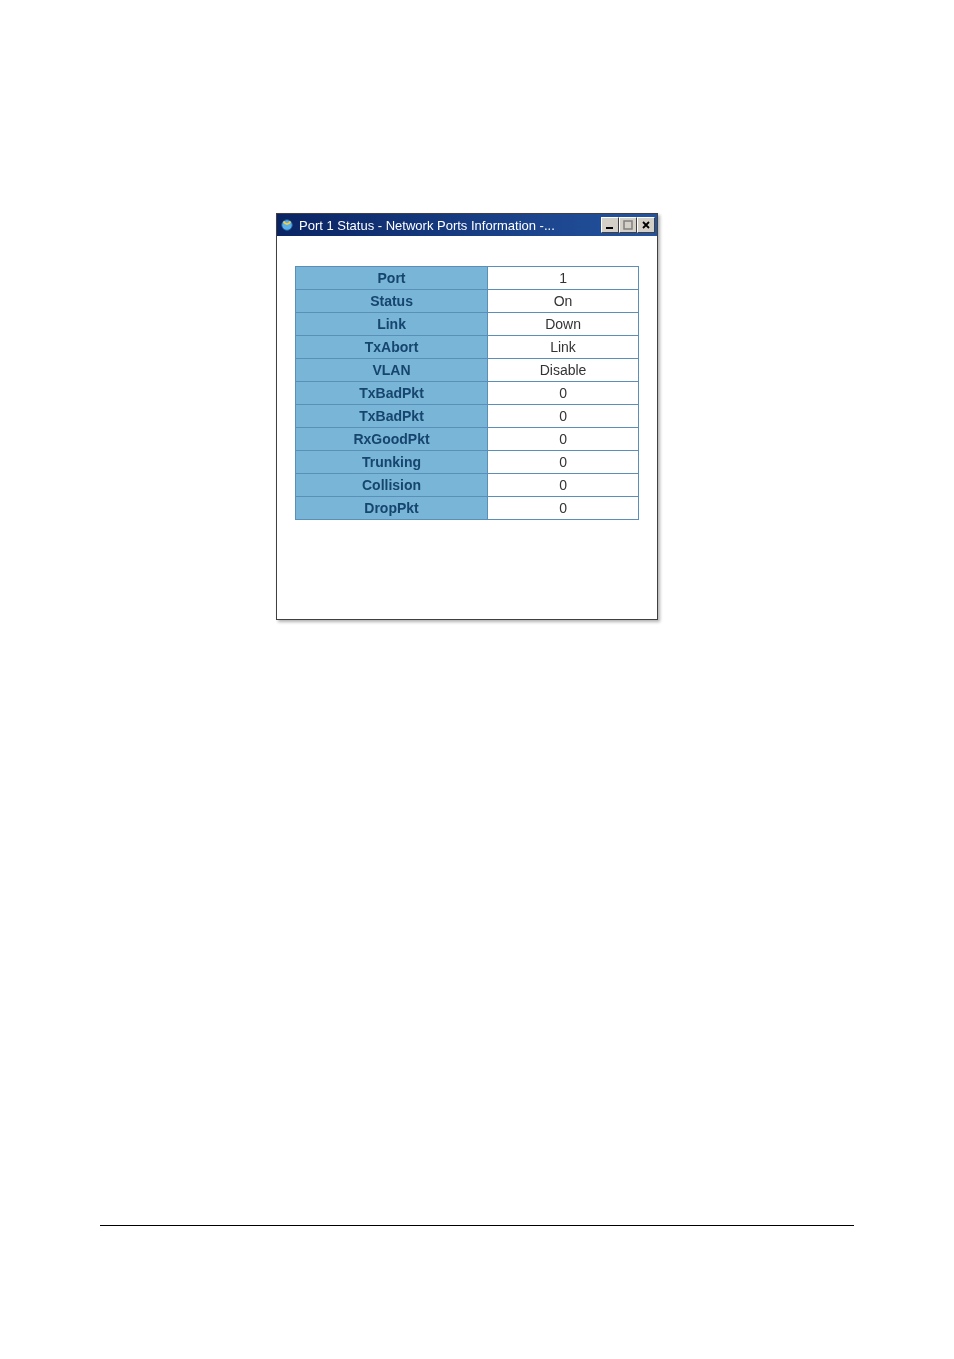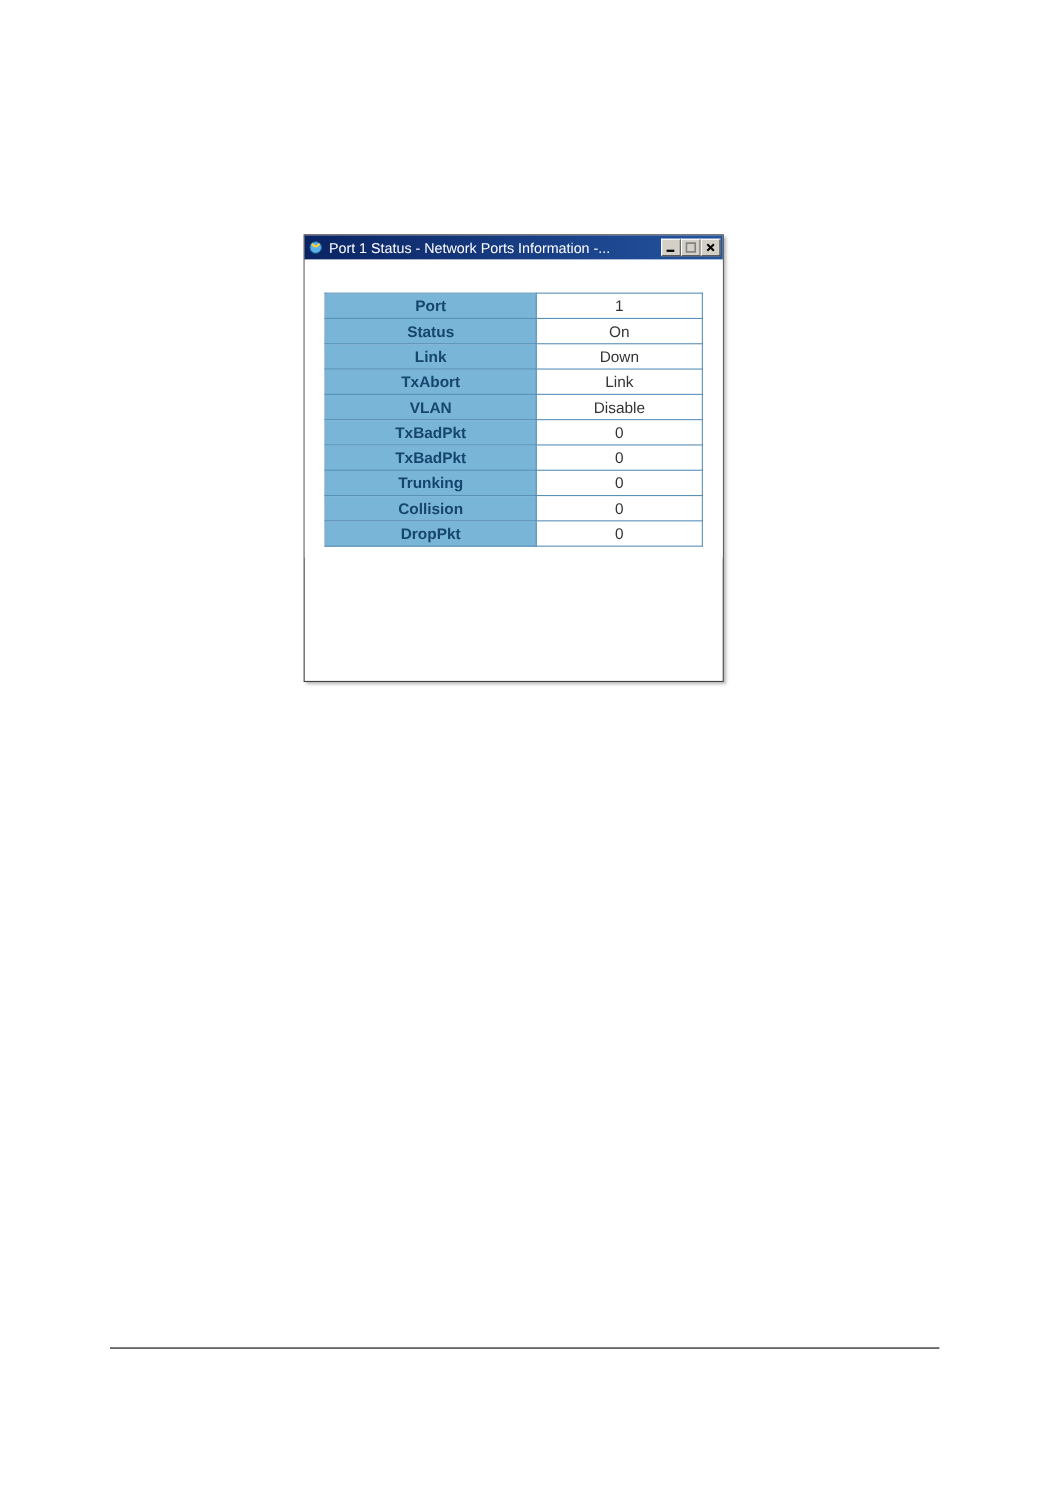--- a/index.html
+++ b/index.html
@@ -169,20 +169,24 @@
         </tr>
         <tr>
           <td class="label">TxBadPkt</td>
           <td class="value">0</td>
         </tr>
         <tr>
           <td class="label">TxBadPkt</td>
           <td class="value">0</td>
         </tr>
         <tr>
+          <td class="label">RxGoodPkt</td>
+          <td class="value">0</td>
+        </tr>
+        <tr>
           <td class="label">Trunking</td>
           <td class="value">0</td>
         </tr>
         <tr>
           <td class="label">Collision</td>
           <td class="value">0</td>
         </tr>
         <tr>
           <td class="label">DropPkt</td>
           <td class="value">0</td>

